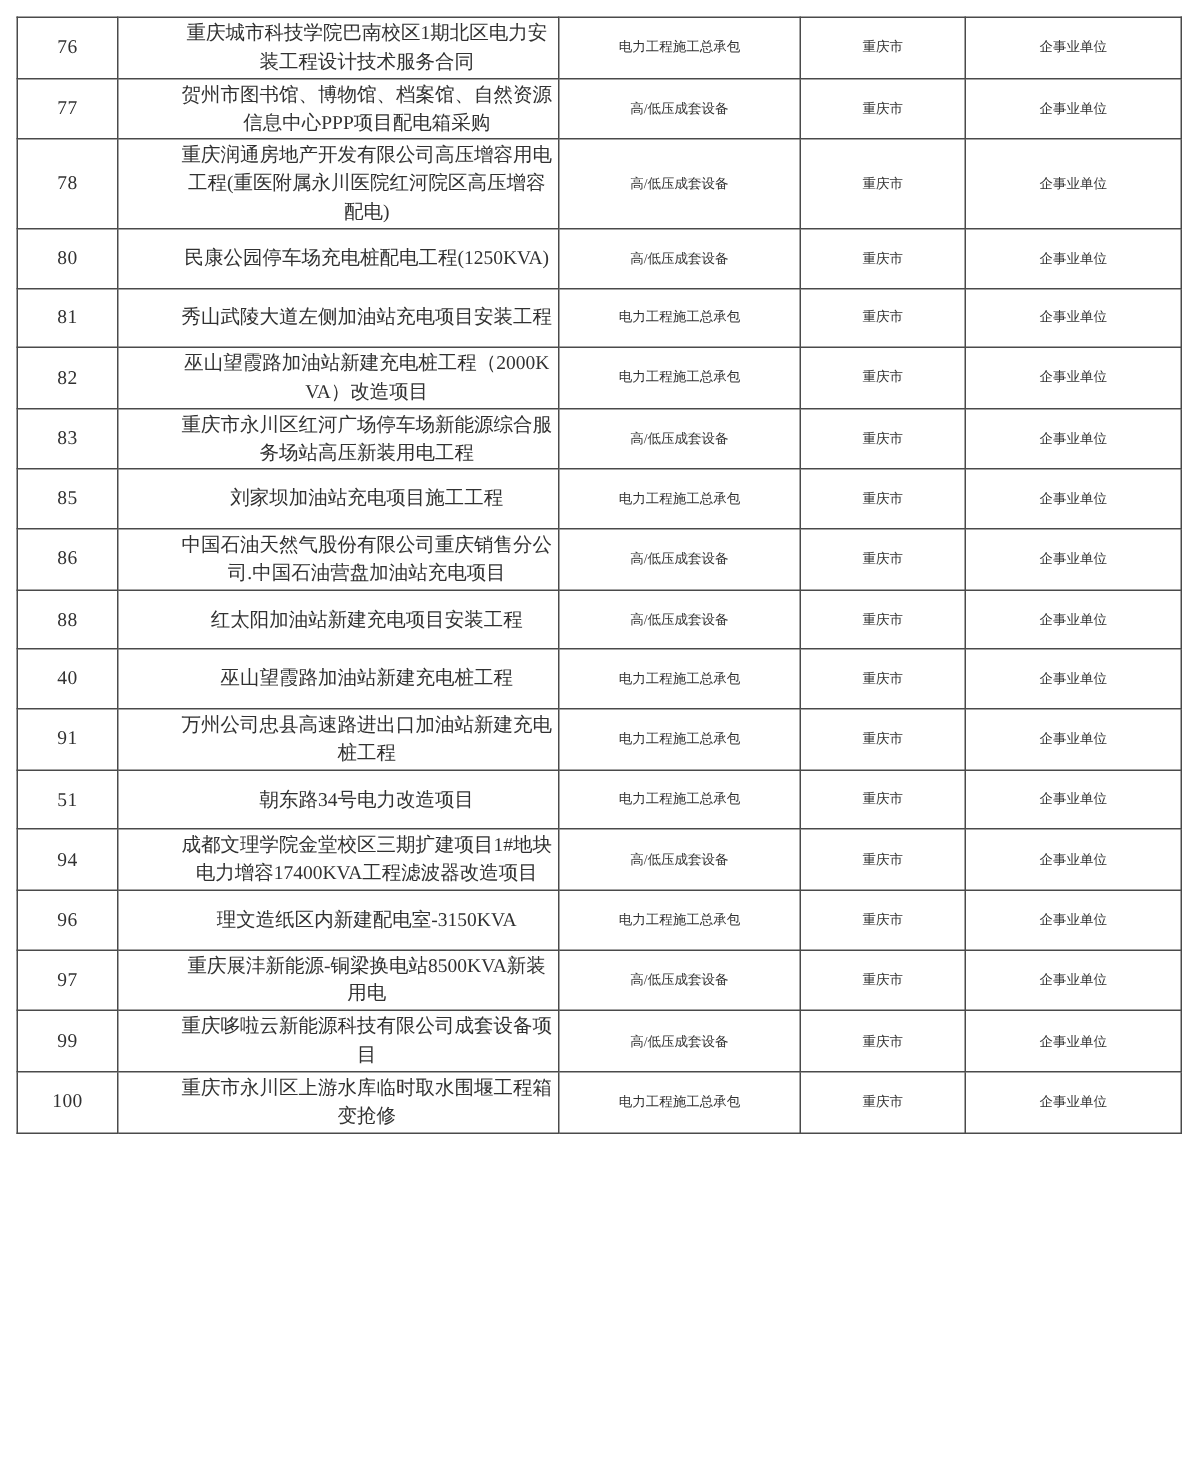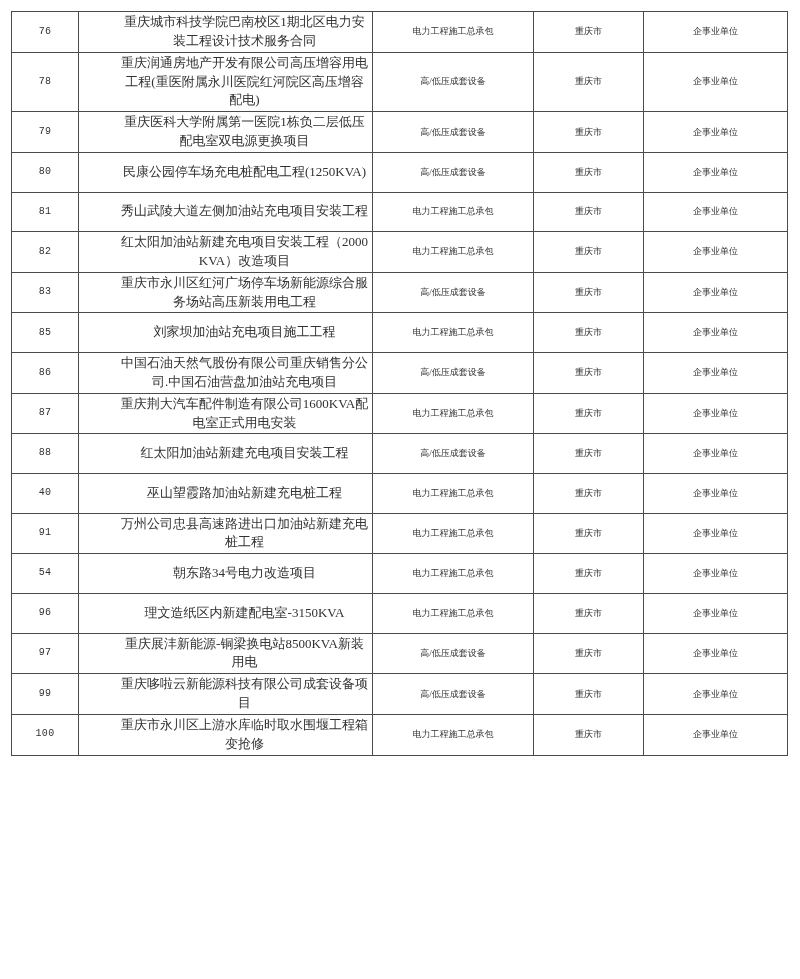--- a/index.html
+++ b/index.html
@@ -31,23 +31,22 @@
     text-align: center;
     vertical-align: middle;
     color: #313131;
     font-size: 9px;
     line-height: 1.45;
     padding: 1px 2px;
     overflow: hidden;
     word-break: break-all;
   }
   table.project-table td.c-no {
-    font-size: 10px;
+    font-size: 13px;
     letter-spacing: 0.3px;
-    font-family: Liberation Mono, monospace;
   }
   table.project-table td.c-proj {
     font-size: 13px;
     padding-left: 40px;
   }
   table.project-table td.c-cat,
   table.project-table td.c-city,
   table.project-table td.c-unit {
     font-size: 9px;
   }
@@ -66,56 +65,56 @@
     </colgroup>
     <tbody>
   <tr>
     <td class="c-no">76</td>
     <td class="c-proj">重庆城市科技学院巴南校区1期北区电力安装工程设计技术服务合同</td>
     <td class="c-cat">电力工程施工总承包</td>
     <td class="c-city">重庆市</td>
     <td class="c-unit">企事业单位</td>
   </tr>
 
+  <tr>
+    <td class="c-no">77</td>
+    <td class="c-proj">贺州市图书馆、博物馆、档案馆、自然资源信息中心PPP项目配电箱采购</td>
+    <td class="c-cat">高/低压成套设备</td>
+    <td class="c-city">重庆市</td>
+    <td class="c-unit">企事业单位</td>
+  </tr>
 
   <tr>
     <td class="c-no">78</td>
     <td class="c-proj">重庆润通房地产开发有限公司高压增容用电工程(重医附属永川医院红河院区高压增容配电)</td>
     <td class="c-cat">高/低压成套设备</td>
     <td class="c-city">重庆市</td>
     <td class="c-unit">企事业单位</td>
   </tr>
 
-  <tr>
-    <td class="c-no">79</td>
-    <td class="c-proj">重庆医科大学附属第一医院1栋负二层低压配电室双电源更换项目</td>
-    <td class="c-cat">高/低压成套设备</td>
-    <td class="c-city">重庆市</td>
-    <td class="c-unit">企事业单位</td>
-  </tr>
 
   <tr>
     <td class="c-no">80</td>
     <td class="c-proj">民康公园停车场充电桩配电工程(1250KVA)</td>
     <td class="c-cat">高/低压成套设备</td>
     <td class="c-city">重庆市</td>
     <td class="c-unit">企事业单位</td>
   </tr>
 
   <tr>
     <td class="c-no">81</td>
     <td class="c-proj">秀山武陵大道左侧加油站充电项目安装工程</td>
     <td class="c-cat">电力工程施工总承包</td>
     <td class="c-city">重庆市</td>
     <td class="c-unit">企事业单位</td>
   </tr>
 
   <tr>
     <td class="c-no">82</td>
-    <td class="c-proj">红太阳加油站新建充电项目安装工程（2000KVA）改造项目</td>
+    <td class="c-proj">巫山望霞路加油站新建充电桩工程（2000KVA）改造项目</td>
     <td class="c-cat">电力工程施工总承包</td>
     <td class="c-city">重庆市</td>
     <td class="c-unit">企事业单位</td>
   </tr>
 
   <tr>
     <td class="c-no">83</td>
     <td class="c-proj">重庆市永川区红河广场停车场新能源综合服务场站高压新装用电工程</td>
     <td class="c-cat">高/低压成套设备</td>
     <td class="c-city">重庆市</td>
@@ -132,27 +131,20 @@
   </tr>
 
   <tr>
     <td class="c-no">86</td>
     <td class="c-proj">中国石油天然气股份有限公司重庆销售分公司.中国石油营盘加油站充电项目</td>
     <td class="c-cat">高/低压成套设备</td>
     <td class="c-city">重庆市</td>
     <td class="c-unit">企事业单位</td>
   </tr>
 
-  <tr>
-    <td class="c-no">87</td>
-    <td class="c-proj">重庆荆大汽车配件制造有限公司1600KVA配电室正式用电安装</td>
-    <td class="c-cat">电力工程施工总承包</td>
-    <td class="c-city">重庆市</td>
-    <td class="c-unit">企事业单位</td>
-  </tr>
 
   <tr>
     <td class="c-no">88</td>
     <td class="c-proj">红太阳加油站新建充电项目安装工程</td>
     <td class="c-cat">高/低压成套设备</td>
     <td class="c-city">重庆市</td>
     <td class="c-unit">企事业单位</td>
   </tr>
 
 
@@ -166,28 +158,35 @@
 
   <tr>
     <td class="c-no">91</td>
     <td class="c-proj">万州公司忠县高速路进出口加油站新建充电桩工程</td>
     <td class="c-cat">电力工程施工总承包</td>
     <td class="c-city">重庆市</td>
     <td class="c-unit">企事业单位</td>
   </tr>
 
   <tr>
-    <td class="c-no">54</td>
+    <td class="c-no">51</td>
     <td class="c-proj">朝东路34号电力改造项目</td>
     <td class="c-cat">电力工程施工总承包</td>
     <td class="c-city">重庆市</td>
     <td class="c-unit">企事业单位</td>
   </tr>
 
 
+  <tr>
+    <td class="c-no">94</td>
+    <td class="c-proj">成都文理学院金堂校区三期扩建项目1#地块电力增容17400KVA工程滤波器改造项目</td>
+    <td class="c-cat">高/低压成套设备</td>
+    <td class="c-city">重庆市</td>
+    <td class="c-unit">企事业单位</td>
+  </tr>
 
 
   <tr>
     <td class="c-no">96</td>
     <td class="c-proj">理文造纸区内新建配电室-3150KVA</td>
     <td class="c-cat">电力工程施工总承包</td>
     <td class="c-city">重庆市</td>
     <td class="c-unit">企事业单位</td>
   </tr>
 

